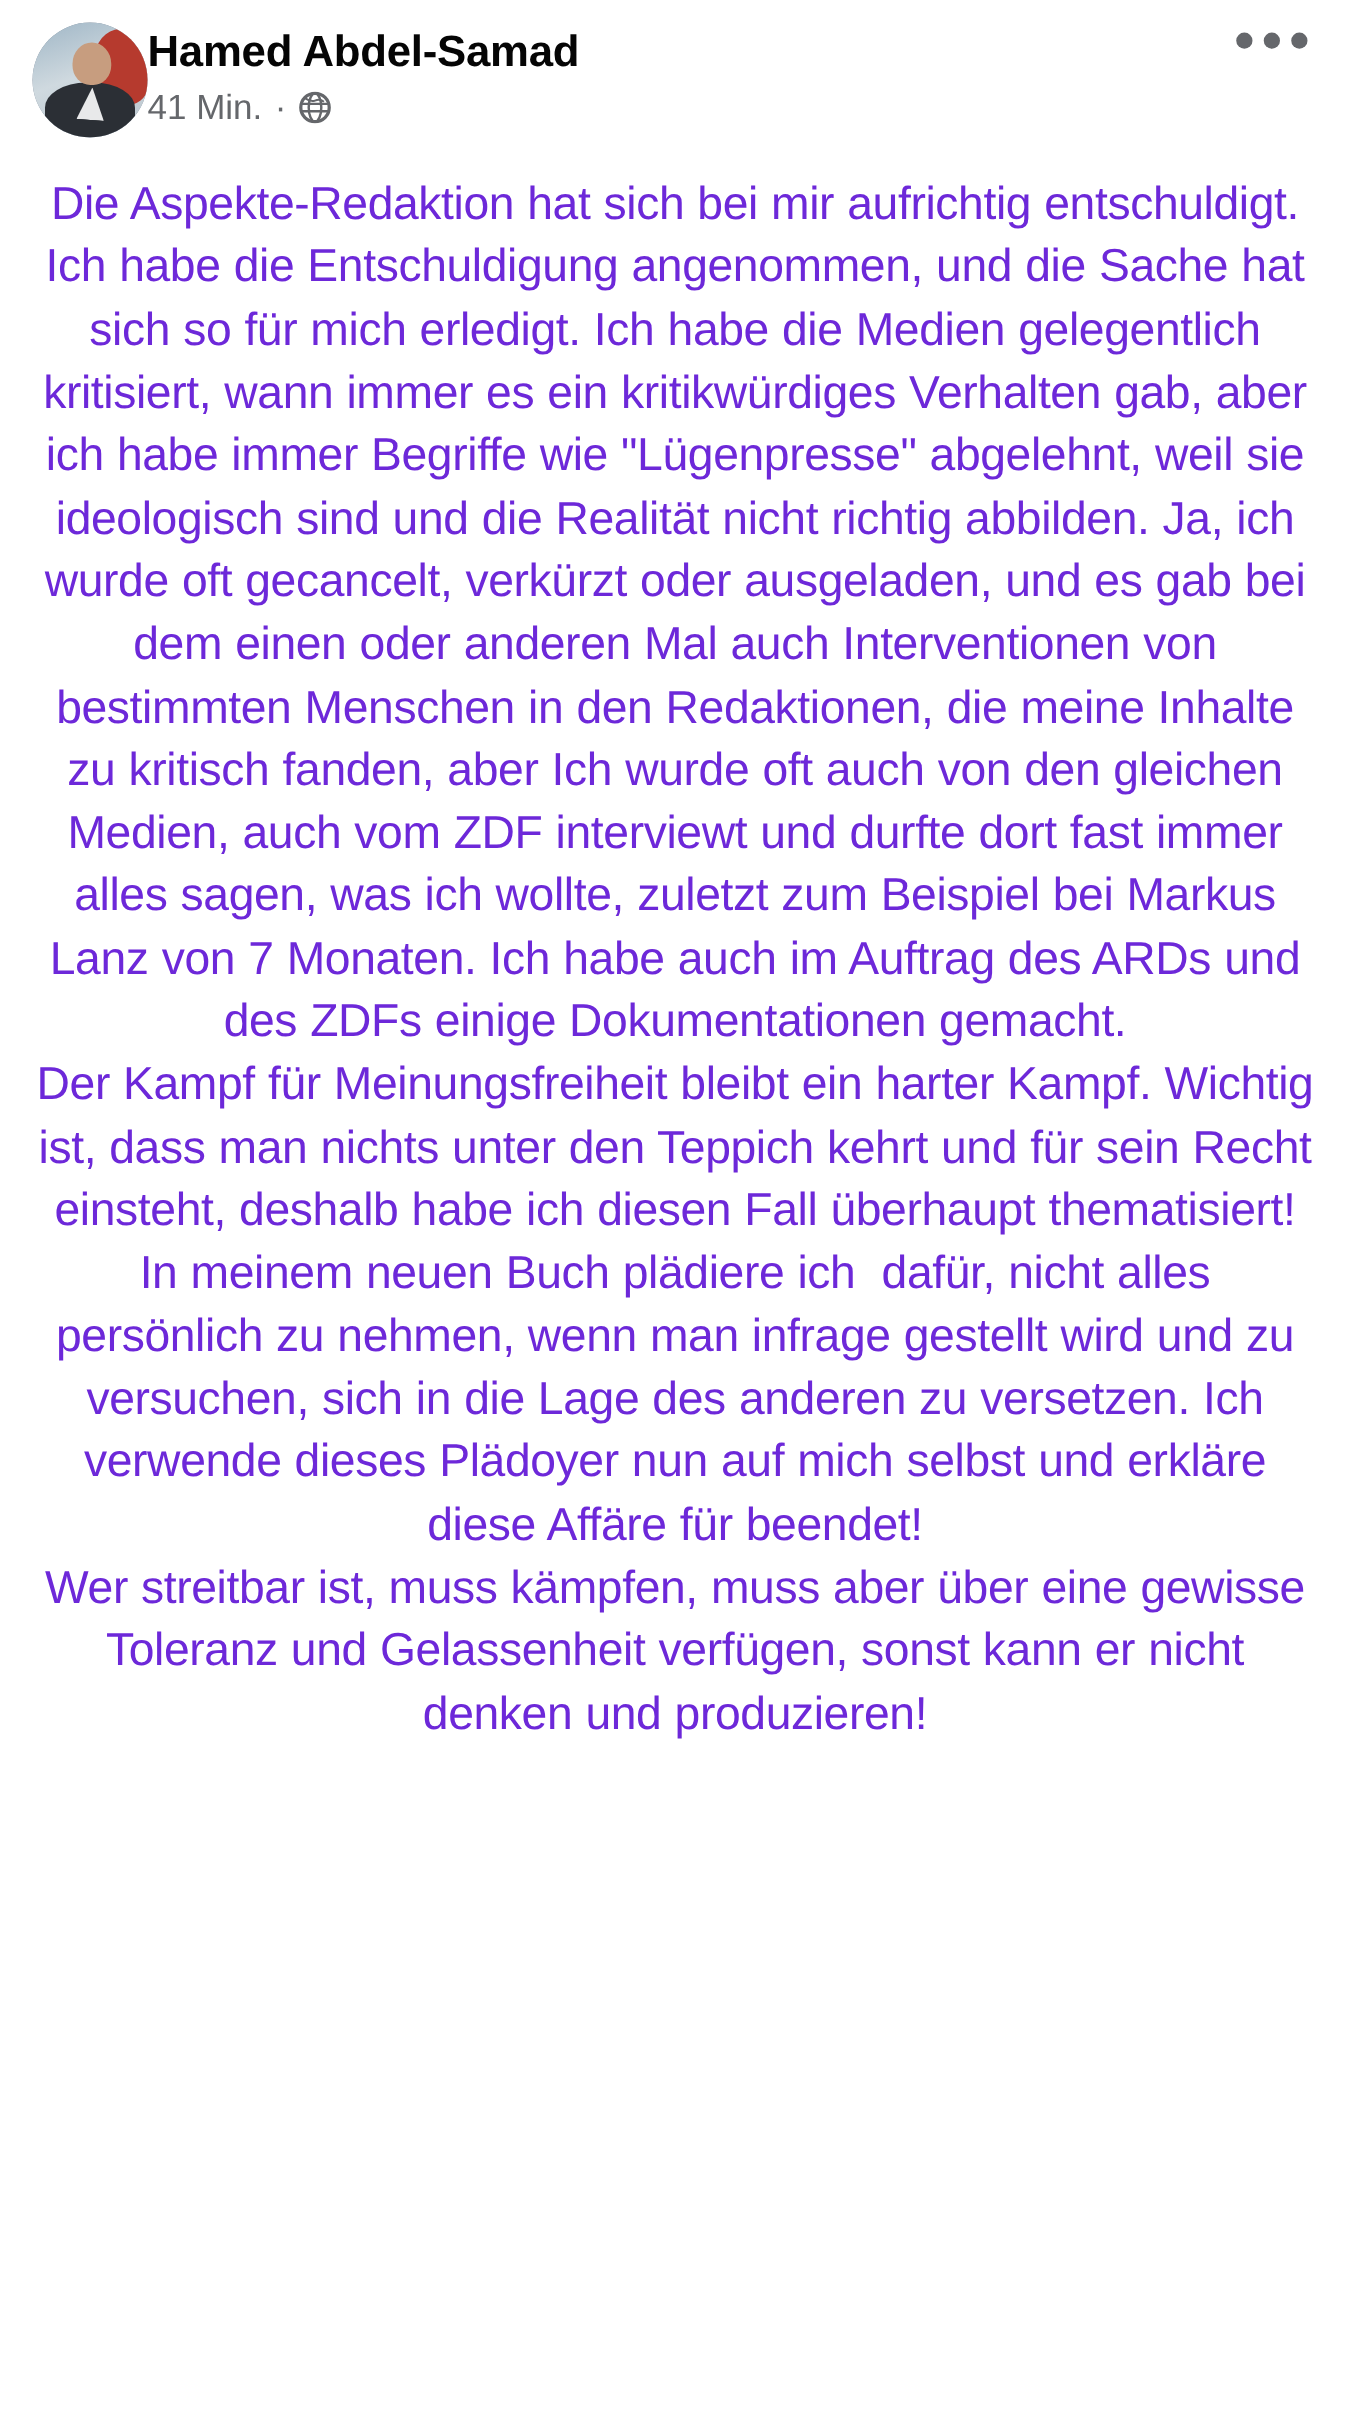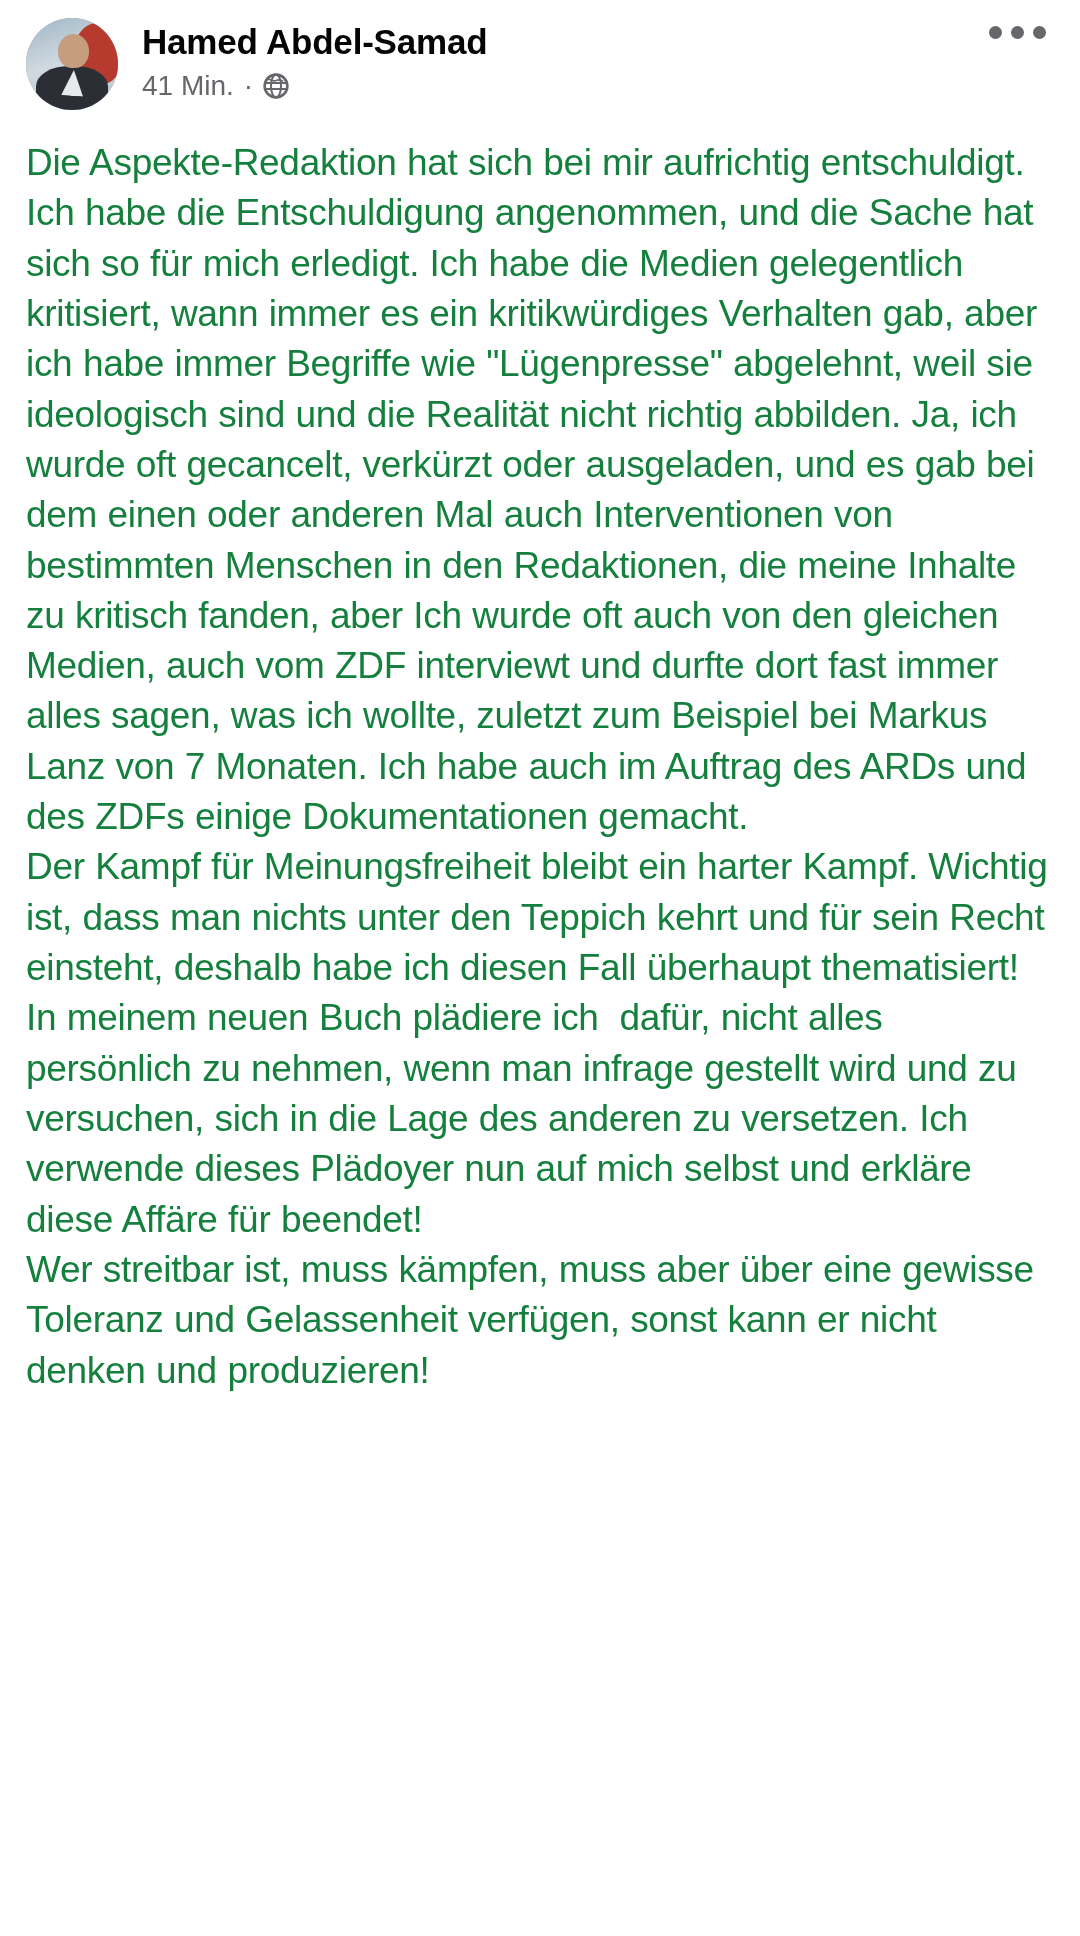--- a/index.html
+++ b/index.html
@@ -77,21 +77,20 @@
     left: 36px;
     bottom: 14px;
     width: 22px;
     height: 26px;
     background: #e8e9ea;
     transform: rotate(4deg);
     clip-path: polygon(50% 0, 100% 100%, 0 100%);
   }
 
   .header-text {
-    margin-left: 24px;
     display: flex;
     flex-direction: column;
     justify-content: center;
     padding-top: 4px;
   }
   .author-name {
     font-size: 35px;
     font-weight: 700;
     line-height: 1.16;
     color: #050505;
@@ -137,23 +136,24 @@
   }
 
   
   .post-body {
     padding: 22px 26px 30px 26px;
   }
   .post-body p {
     margin: 0;
     font-size: 37px;
     line-height: 1.36;
-    color: #15803d;
+    color: #6d28d9;
     letter-spacing: -0.3px;
     word-spacing: 0.5px;
+    text-align: center;
   }
 </style>
 </head>
 <body>
 
 <div class="post">
 
   <div class="post-header">
 
     <div class="avatar">

